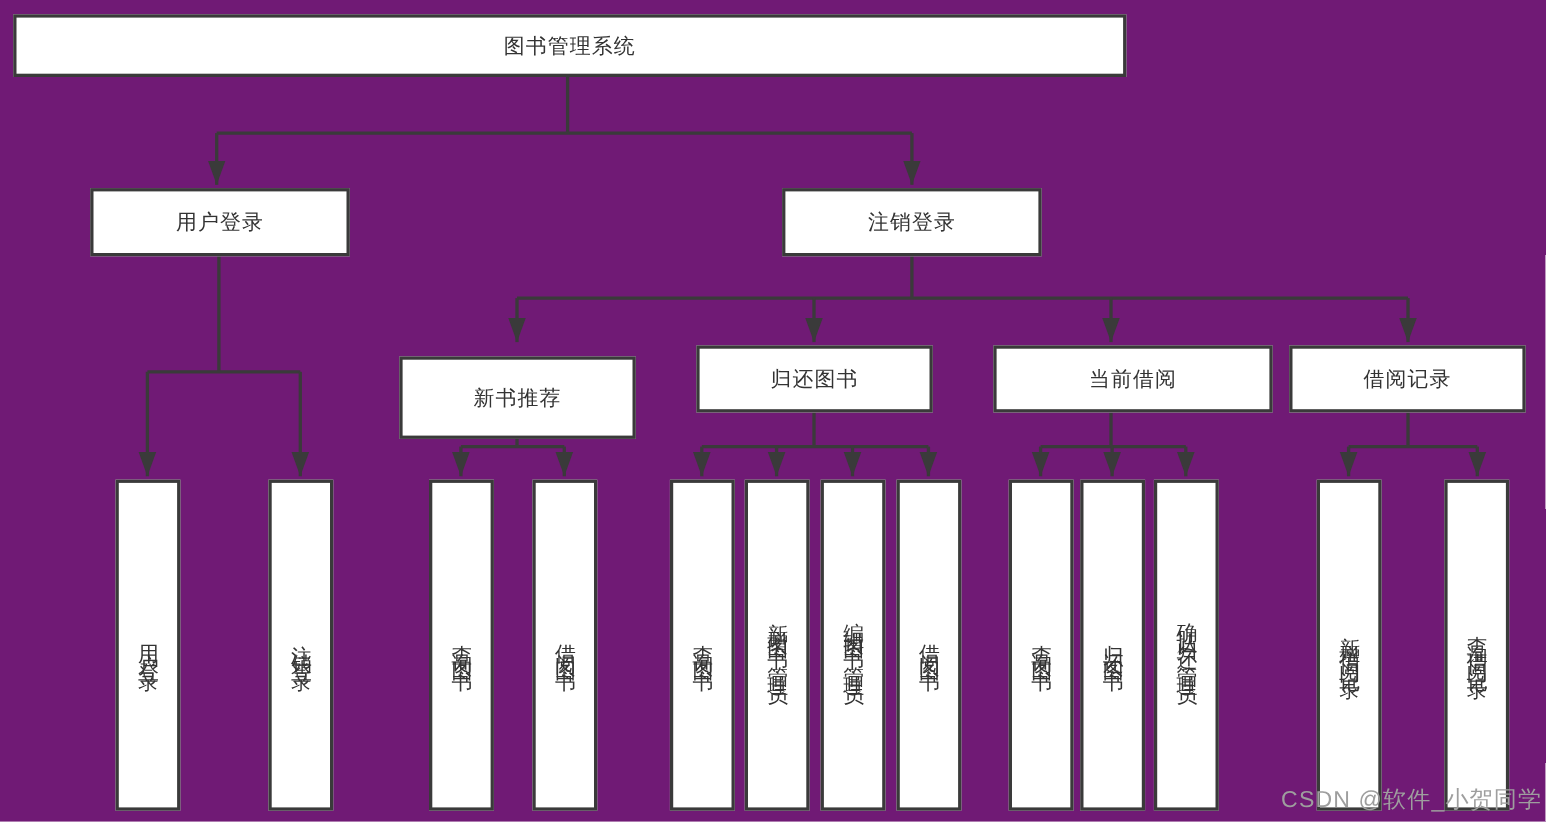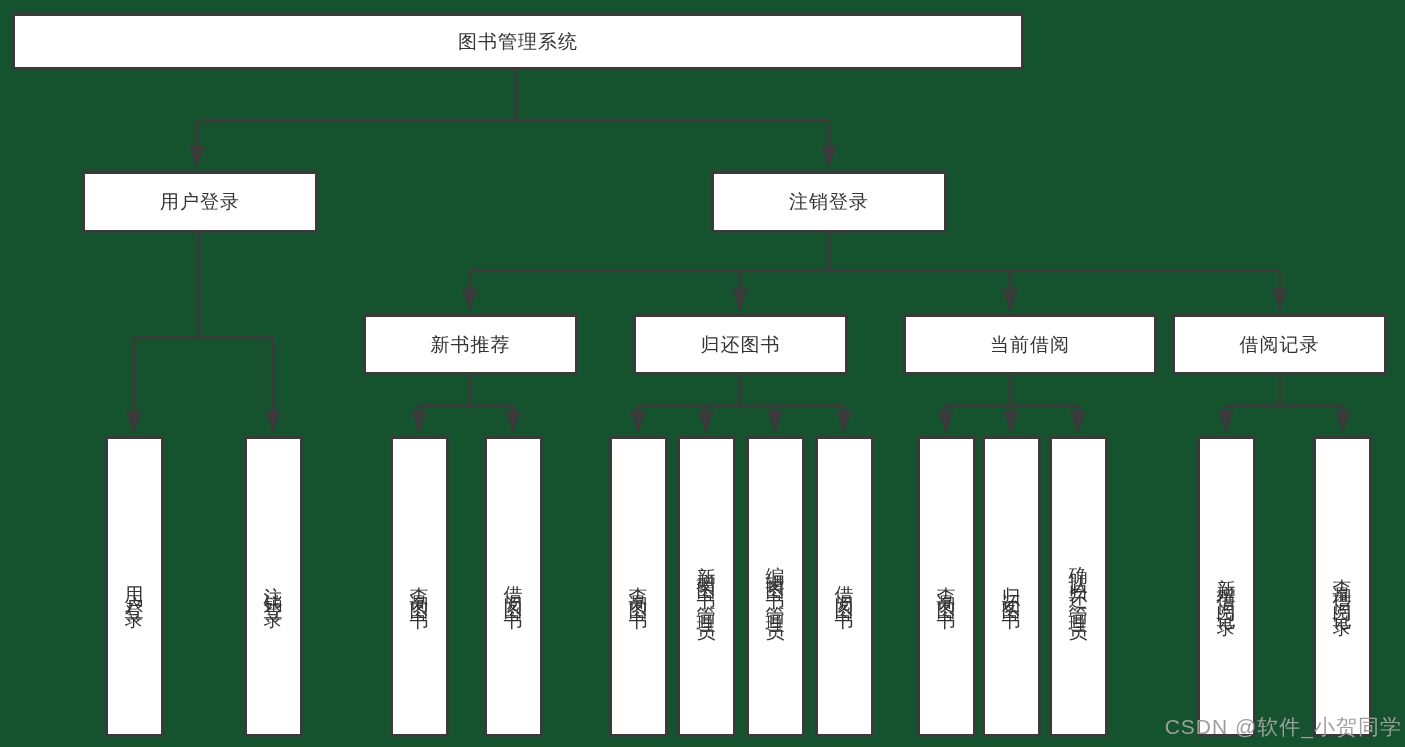--- a/index.html
+++ b/index.html
@@ -1,20 +1,20 @@
 <!DOCTYPE html>
 <html><head>
 <meta charset="utf-8">
 <style>
   html, body { margin: 0; padding: 0; background: #ffffff; }
   .canvas {
     position: relative;
     width: 1405px;
     height: 747px;
-    background: #14532d;
+    background: #701a75;
     font-family: "Liberation Sans", sans-serif;
     overflow: hidden;
     text-decoration: underline;
   }
   svg.connectors {
     position: absolute;
     left: 0; top: 0;
     width: 1405px; height: 747px;
     z-index: 0;
   }
@@ -41,21 +41,21 @@
     font-size: 19px;
     letter-spacing: 8px;
     line-height: 1;
   }
   
   .n-root   { left: 12px;  top: 13px;  width: 1012px; height: 57px; }
   
   .n-login  { left: 82px;  top: 171px; width: 236px; height: 62px; }
   .n-mgmt   { left: 711px; top: 171px; width: 236px; height: 62px; }
   
-  .n-s0 { left: 363px;  top: 314px; width: 215px; height: 61px; }
+  .n-s0 { left: 363px;  top: 324px; width: 215px; height: 75px; }
   .n-s1 { left: 633px;  top: 314px; width: 215px; height: 61px; }
   .n-s2 { left: 903px;  top: 314px; width: 254px; height: 61px; }
   .n-s3 { left: 1172px; top: 314px; width: 215px; height: 61px; }
   
   .leaf { top: 436px; width: 59px; height: 301px; }
   .n-ul0 { left: 105px; }
   .n-ul1 { left: 244px; }
   .n-s00 { left: 390px; }
   .n-s01 { left: 484px; }
   .n-s10 { left: 609px; }

